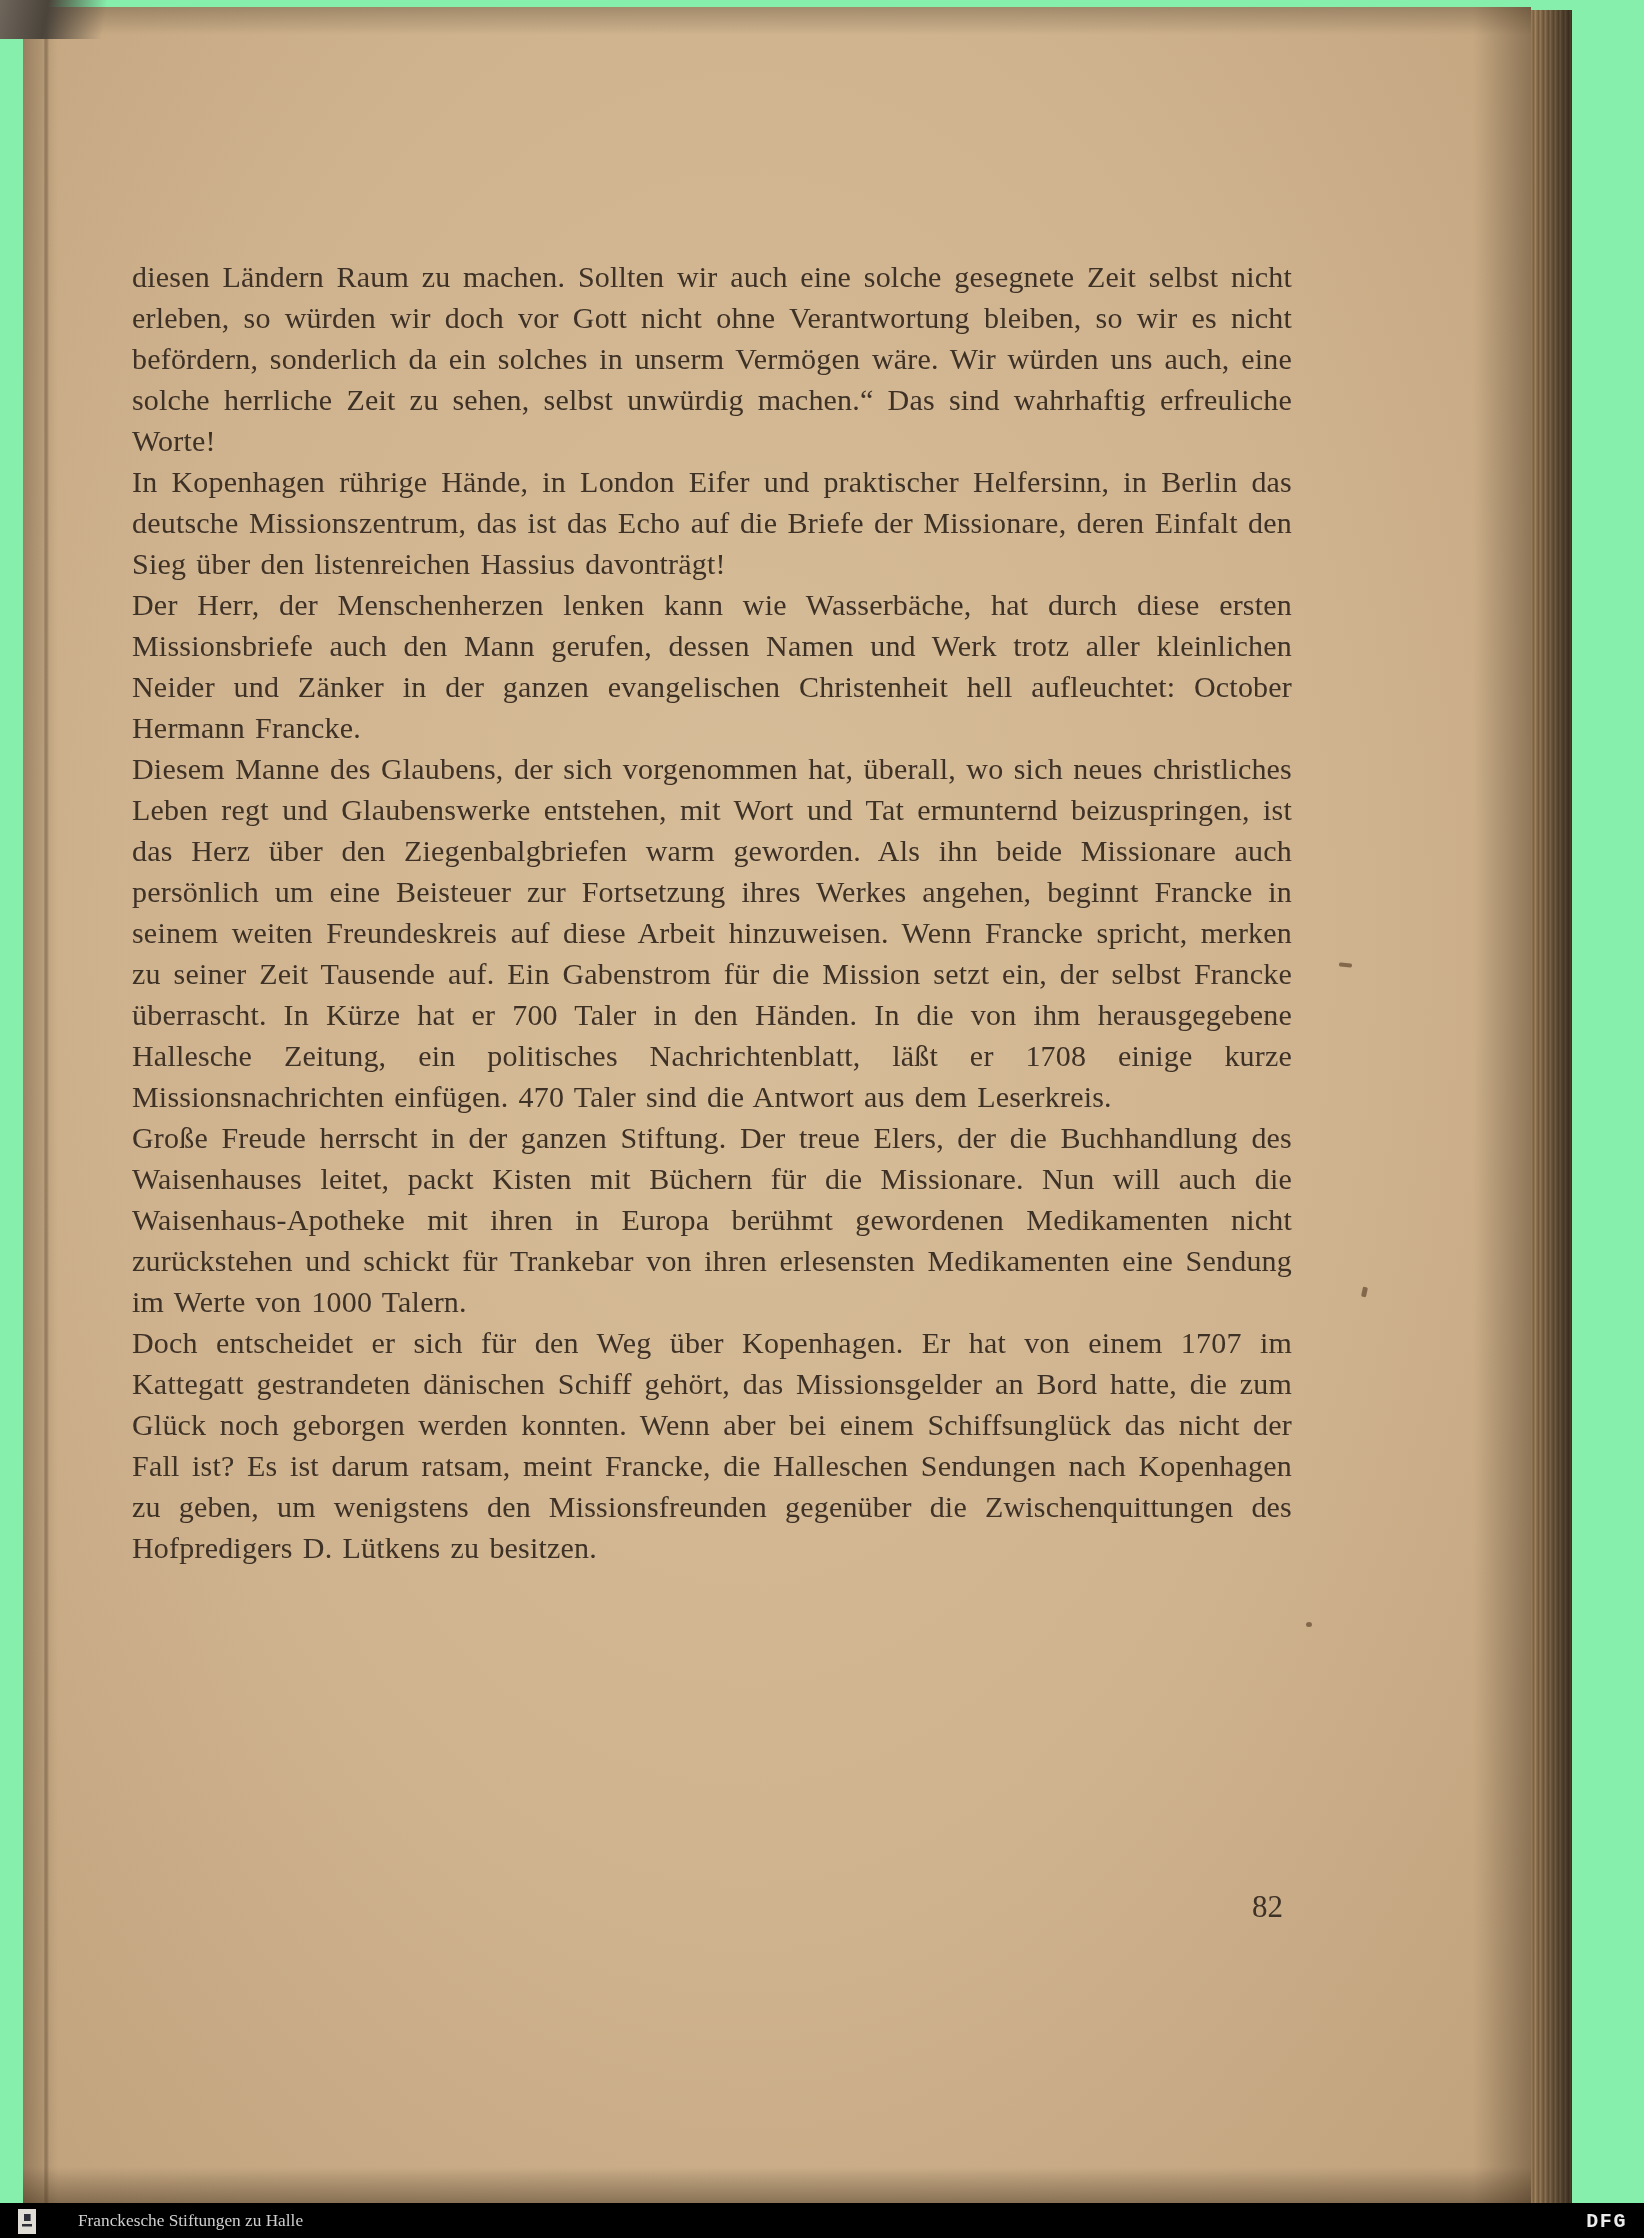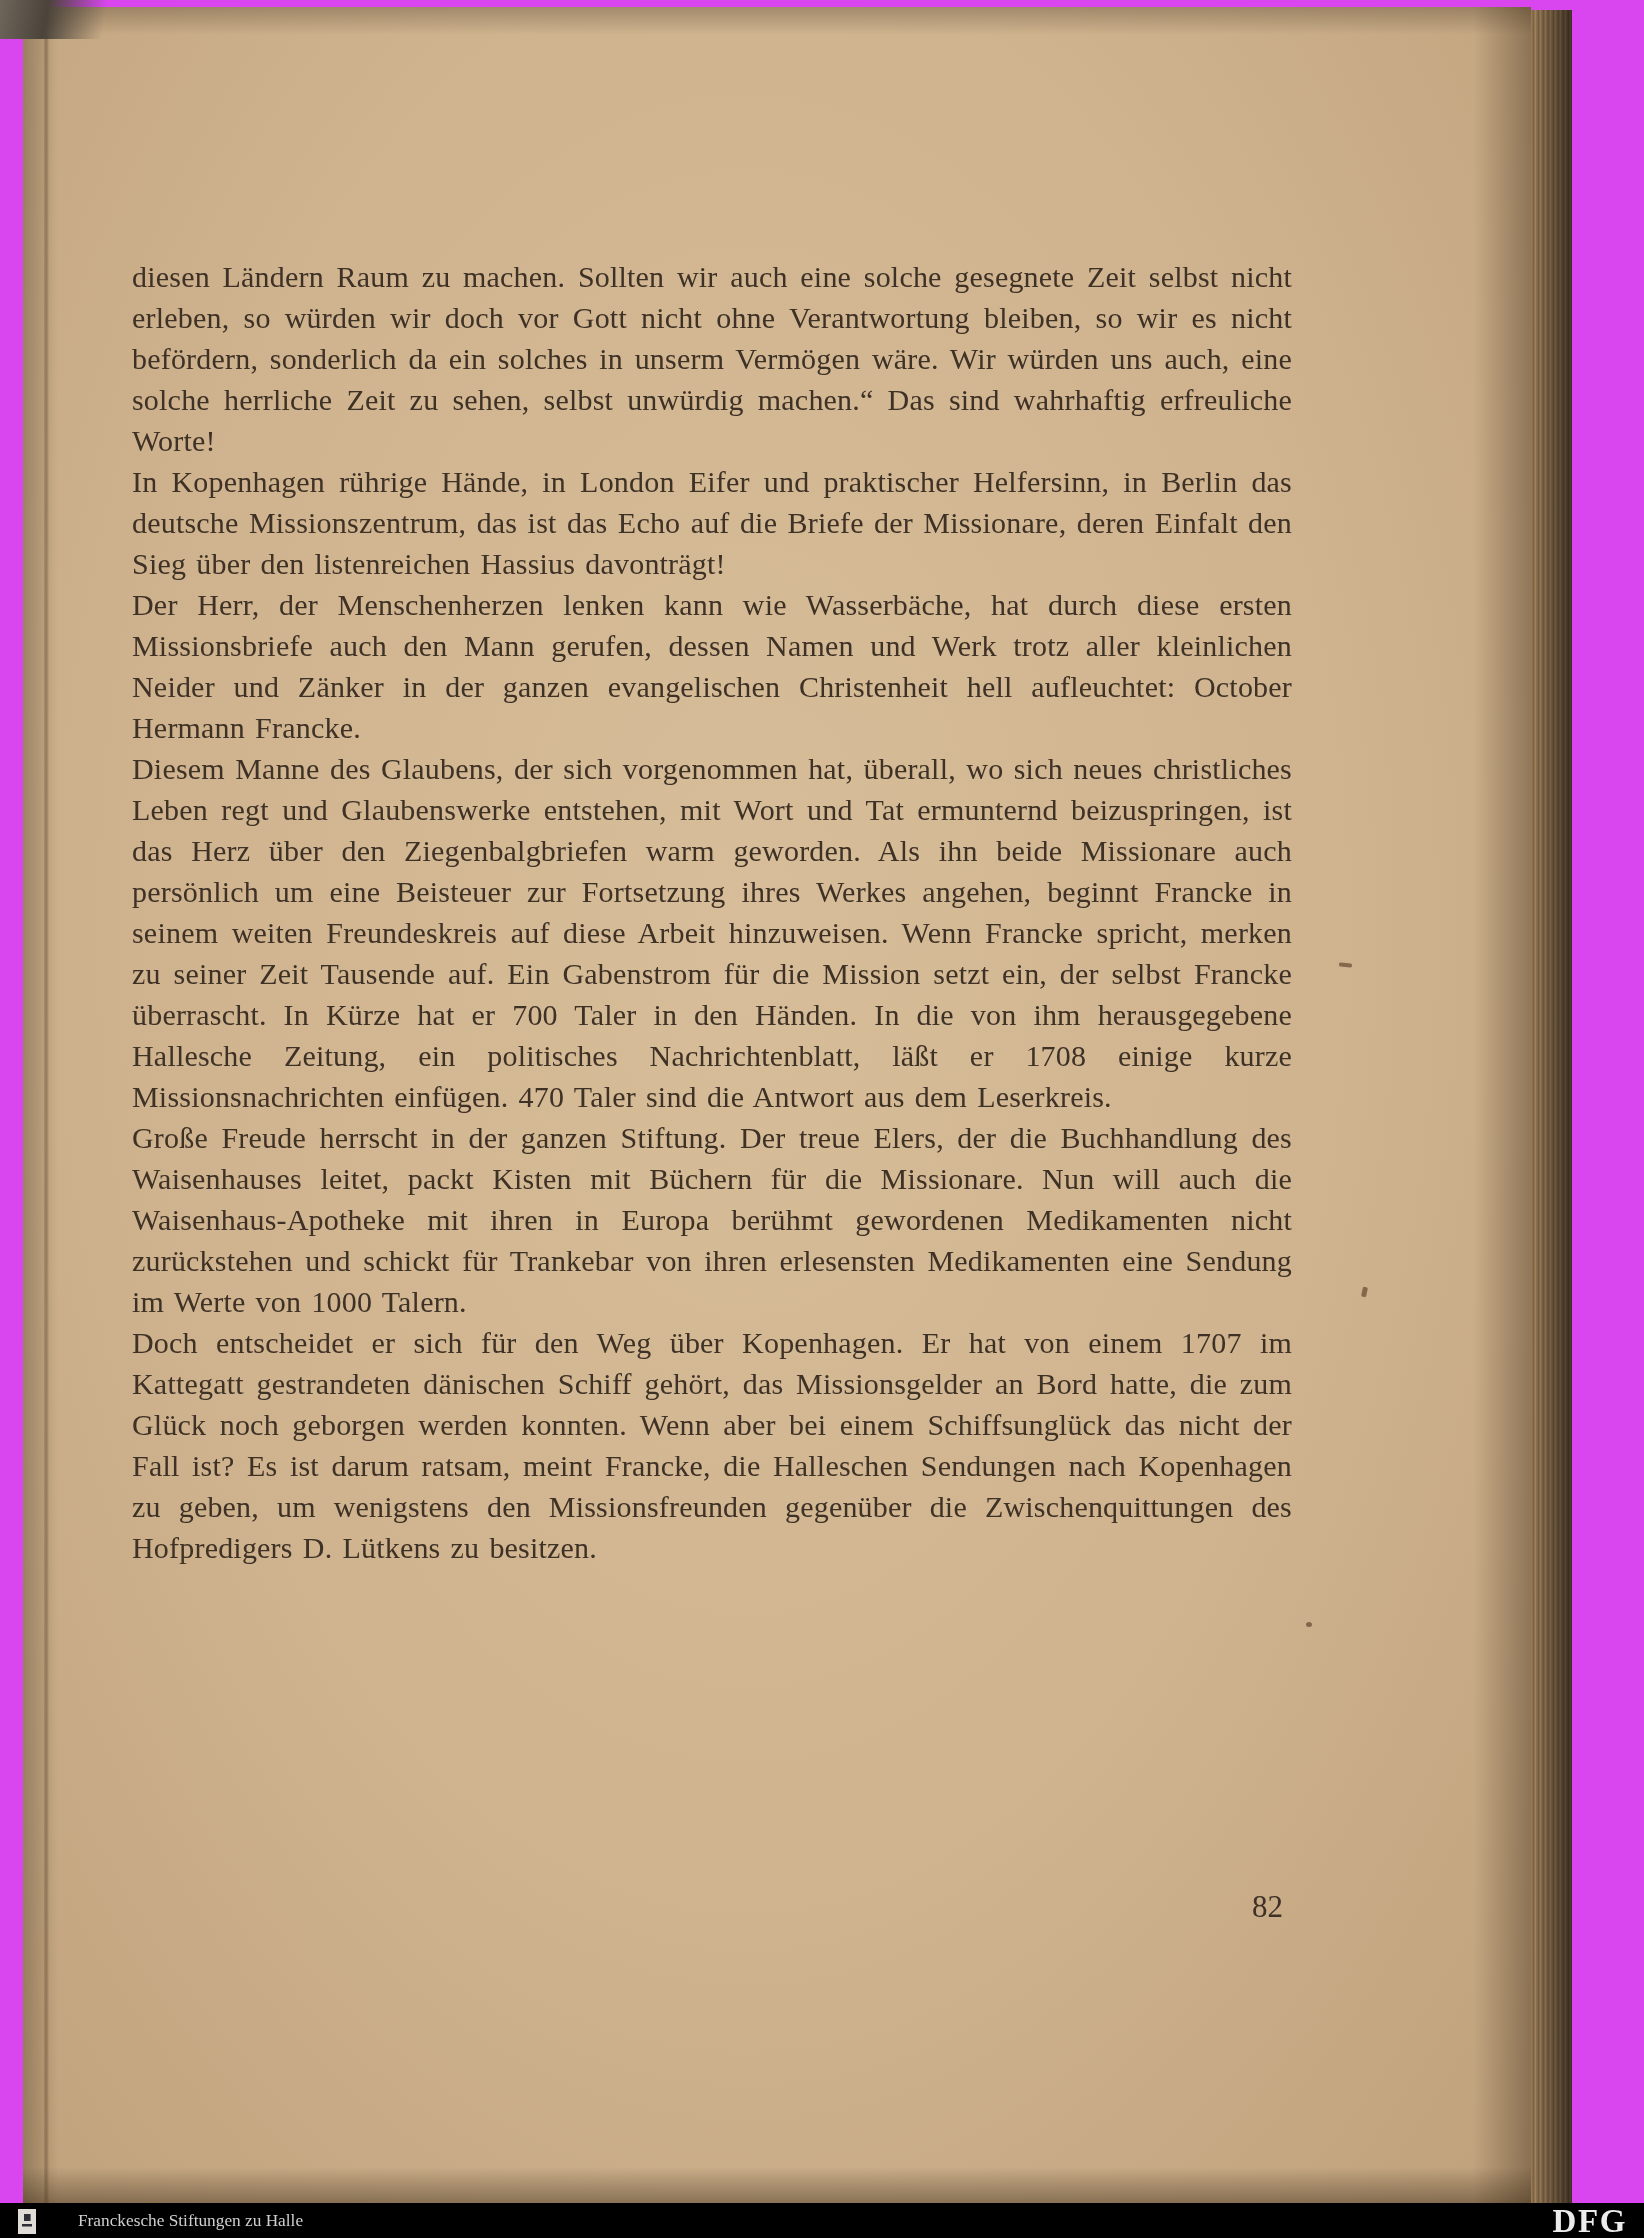--- a/index.html
+++ b/index.html
@@ -1,21 +1,21 @@
 <!DOCTYPE html>
 <html lang="de" style="font-size:13px"><head>
 <meta charset="utf-8">
 <style>
   html, body { margin:0; padding:0; background:#000; }
 
   .canvas {
     position: relative;
     width: 1645px;
     height: 2239px;
-    background: #d946ef;
+    background: #86efac;
     overflow: hidden;
     font-family: "Liberation Serif", serif;
   }
 
   
   .page {
     position: absolute;
     left: 23px;
     top: 6.6px;
     width: 1508px;
@@ -110,23 +110,23 @@
     background-repeat: no-repeat;
   }
   .footer-label {
     color: #cfcfcf;
     font-size: 17.3px;
     font-family: "Liberation Serif", serif;
     margin-left: 32px;
   }
   .dfg {
     color: #ececec;
-    font-family: Liberation Serif, serif;
+    font-family: Liberation Mono, monospace;
     font-weight: bold;
-    font-size: 33px;
+    font-size: 20px;
     letter-spacing: 1.6px;
   }
 </style>
 </head>
 <body>
 
 <div class="canvas">
 
   <div class="page">
     <div class="text-block">

